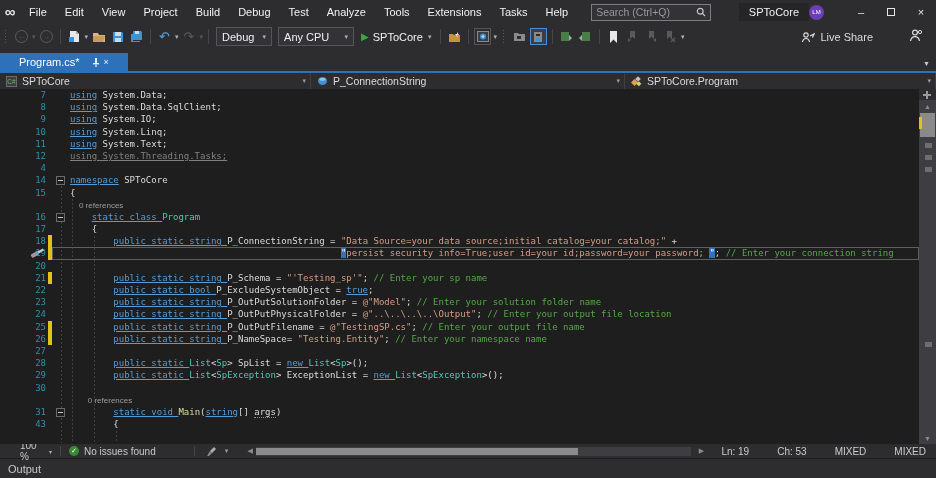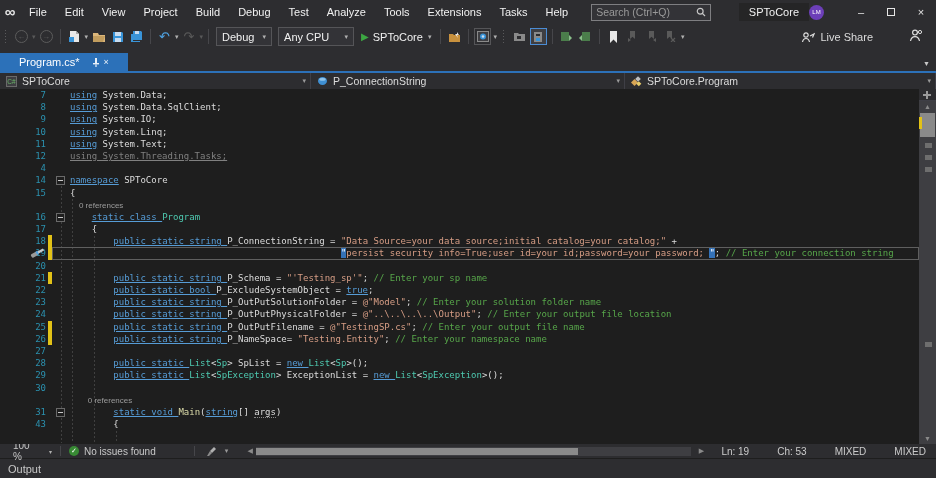--- a/index.html
+++ b/index.html
@@ -85,21 +85,21 @@
   .vsplit { position:absolute; top:0; left:0; right:0; height:12px; background:#2D2D30; border-bottom:1px solid #3F3F46; }
   .vsplit .cross { position:absolute; left:4px; top:2px; width:8px; height:8px;
      background-image:linear-gradient(#9A9A9A,#9A9A9A),linear-gradient(#9A9A9A,#9A9A9A);
      background-size:8px 2px,2px 8px; background-position:0 3px,3px 0; background-repeat:no-repeat; }
   .varrow { position:absolute; left:0; right:0; text-align:center; color:#8A8A8A; font-size:7px; }
   .vthumb { position:absolute; left:1px; right:1px; background:#8A8A8A; }
   .vannot { position:absolute; left:0; width:3px; background:#E2C217; }
   .vmark { position:absolute; left:6px; width:7px; height:5px; background:#6E6E6E; }
   
   .estatus { height:14px; background:#2D2D30; display:flex; align-items:center; font-size:10px; color:#C8C8C8; }
-  .zoomsel { display:flex; align-items:center; width:52px; padding-left:13px; }
+  .zoomsel { display:flex; align-items:center; width:52px; padding-left:20px; }
   .zoomsel .carr { font-size:6px; color:#B0B0B0; margin-left:10px; }
   .vbar { width:1px; height:10px; background:#46464A; margin:0 8px; }
   .health { display:flex; align-items:center; }
   .check { width:10px; height:10px; border-radius:50%; background:#388A34; color:#fff; font-size:7px;
      line-height:10px; text-align:center; margin-right:5px; }
   .harrow { font-size:7px; color:#999; margin:0 6px 0 3px; }
   .hscroll { display:flex; align-items:center; flex:1; margin-left:10px; }
   .harr { color:#8A8A8A; font-size:7px; width:12px; text-align:center; }
   .htrack { flex:1; height:9px; background:#3E3E42; position:relative; margin-right:4px; }
   .hthumb { position:absolute; left:0; top:1px; bottom:1px; width:74%; background:#8A8A8A; }

